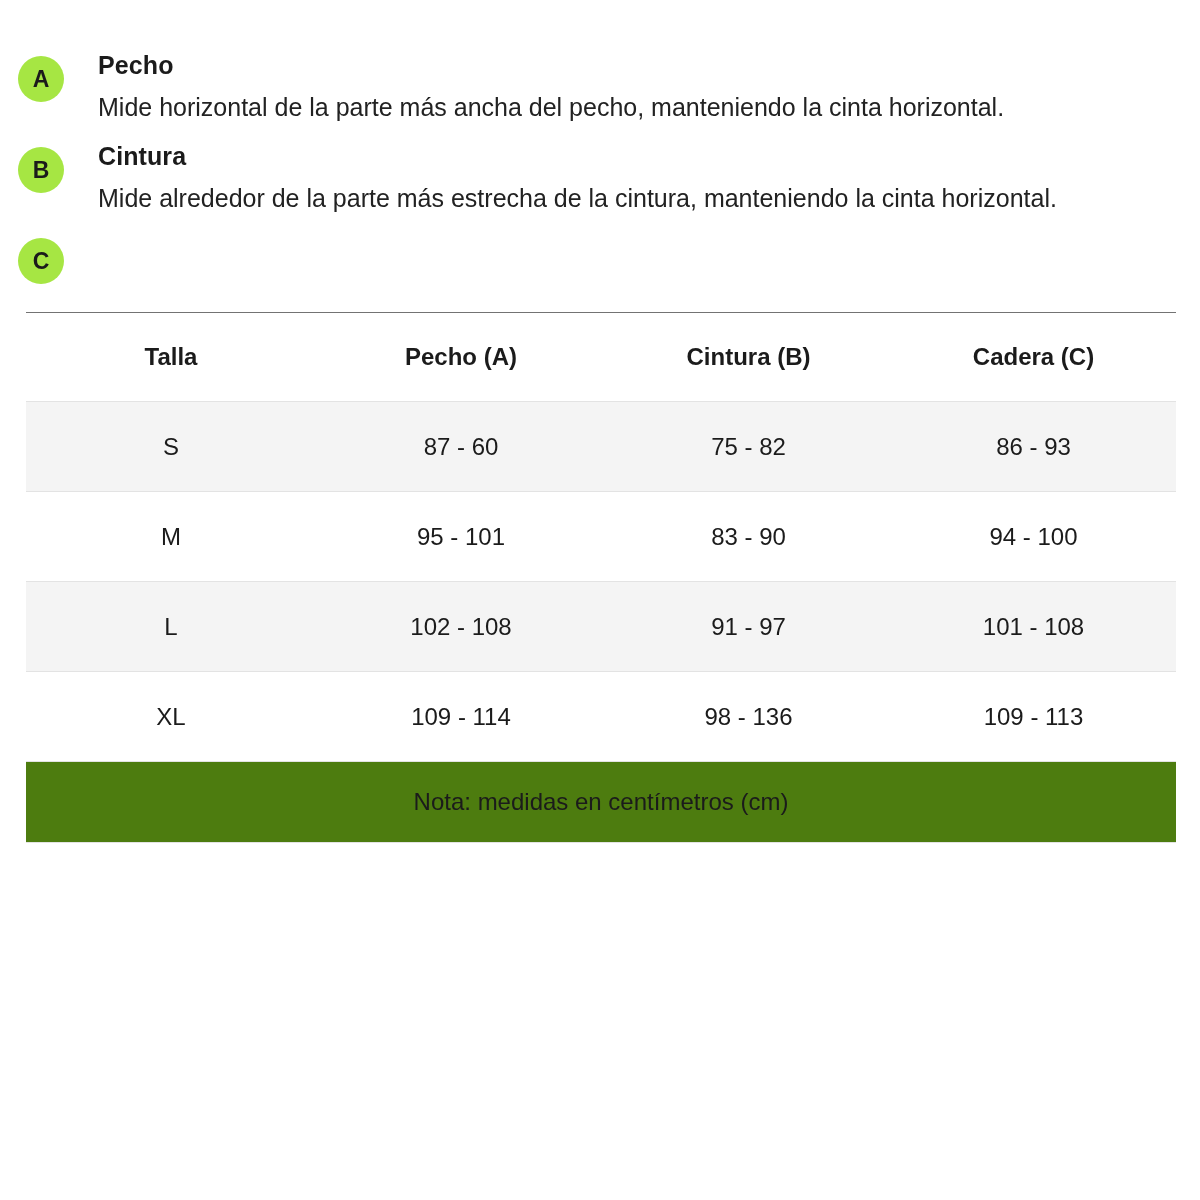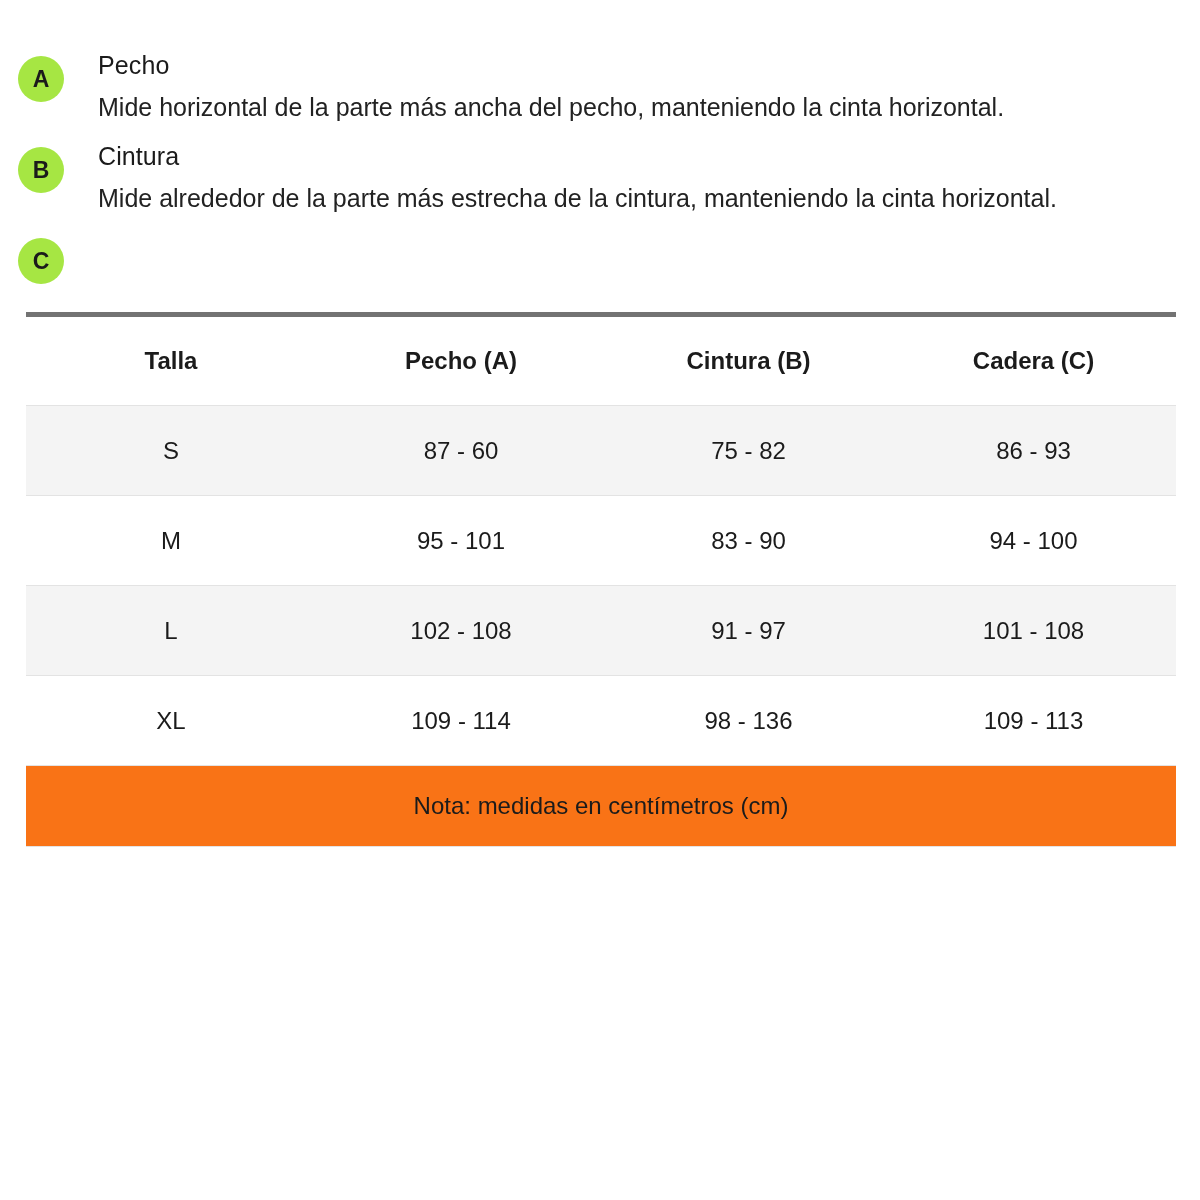--- a/index.html
+++ b/index.html
@@ -43,21 +43,21 @@
     align-items: center;
     justify-content: center;
     margin-top: 4px;
   }
   .guide-text {
     margin-left: 34px;
     max-width: 1000px;
   }
   .guide-title {
     font-size: 25px;
-    font-weight: normal;
+    font-weight: bold;
     line-height: 1.1;
     margin-bottom: 10px;
     letter-spacing: .1px;
   }
   .guide-desc {
     font-size: 25px;
     line-height: 1.42;
     font-weight: 400;
     color: #222;
   }
@@ -78,30 +78,30 @@
     padding: 0;
     height: 89px;
     vertical-align: middle;
     border-top: 1px solid #e3e3e3;
     border-bottom: 1px solid #e3e3e3;
   }
   .size-table thead th {
     font-weight: bold;
     height: 88px;
     background: #ffffff;
-    border-top: 5px solid #737373;
+    border-top: 1px solid #737373;
   }
   .size-table tbody tr.odd td {
     background: #f4f4f4;
   }
   .size-table tbody tr.even td {
     background: #ffffff;
   }
   .size-table tfoot td {
-    background: #f97316;
+    background: #4d7c0f;
     height: 80px;
     font-size: 24px;
   }
   .col-talla { width: 290px; }
   .col-pecho { width: 290px; }
   .col-cintura { width: 285px; }
   .col-cadera { width: 285px; }
 </style>
 </head>
 <body>

